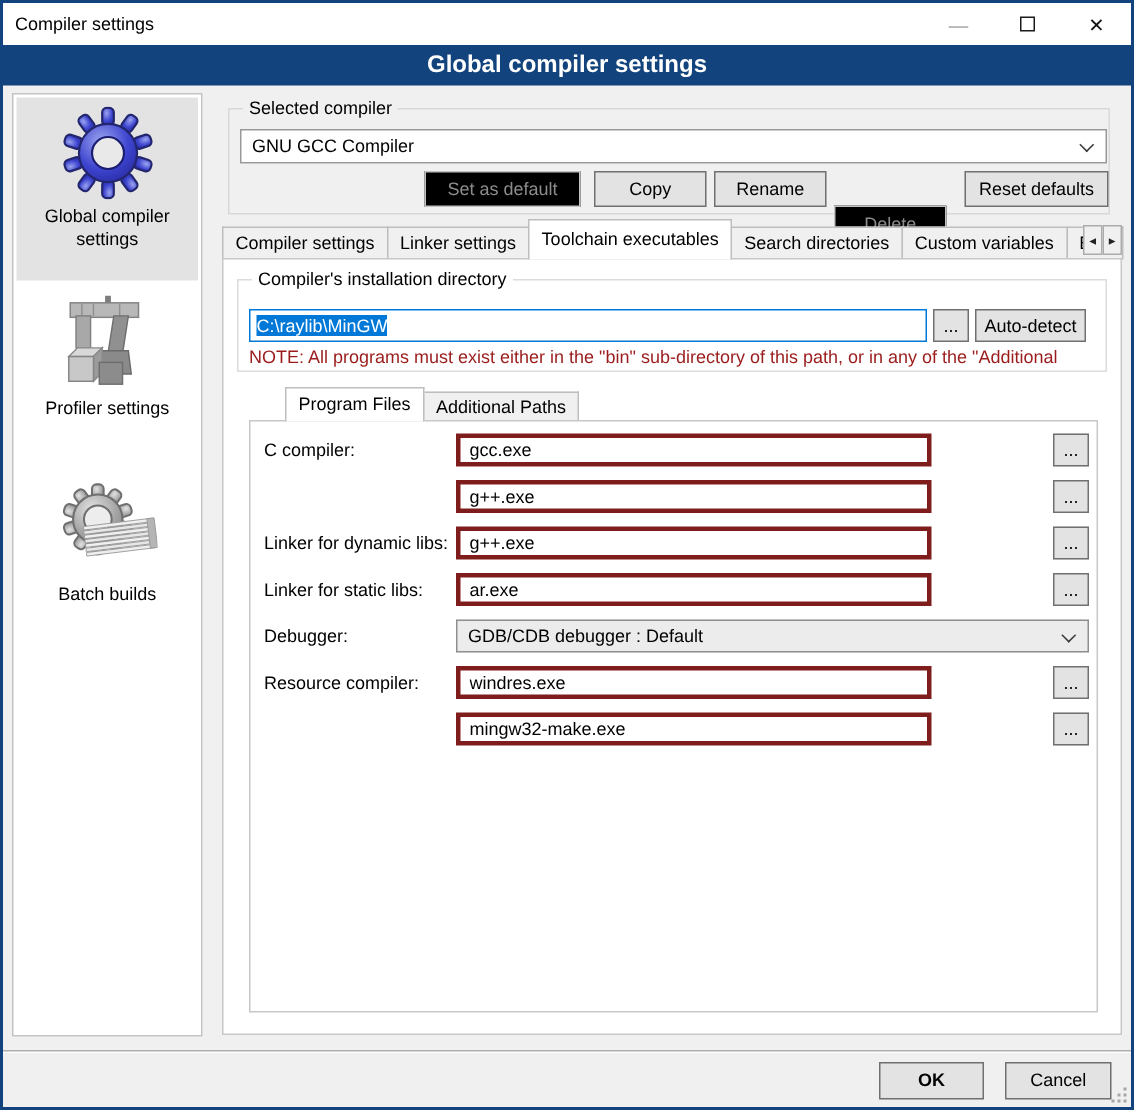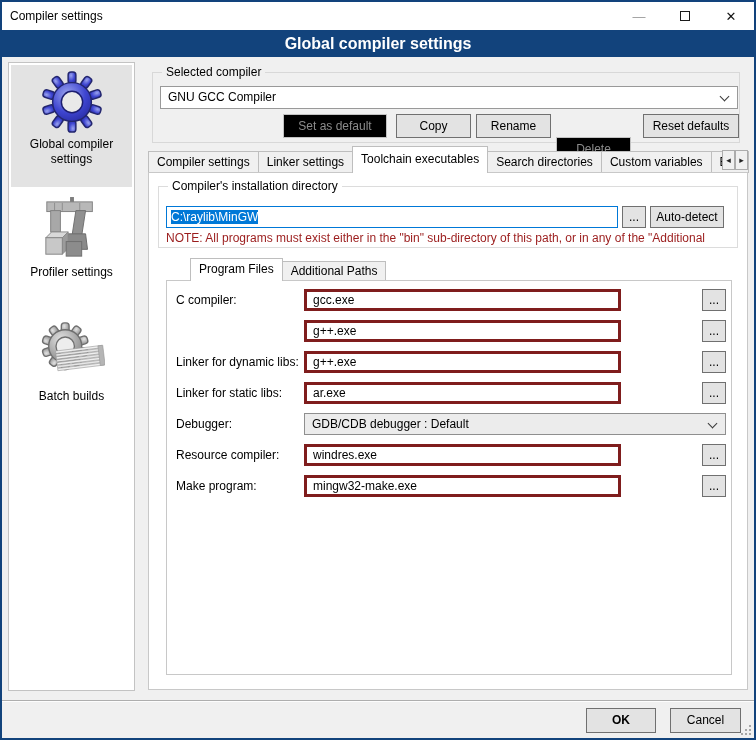--- a/index.html
+++ b/index.html
@@ -246,21 +246,20 @@
   <span class="row-label" style="top:413px;">Debugger:</span>
   <div class="combo gray row-combo" style="position:absolute; top:413px;">
     <span class="val">GDB/CDB debugger : Default</span>
     <span class="chev"></span>
   </div>
 
   <span class="row-label" style="top:444px;">Resource compiler:</span>
   <input class="row-input" style="top: 444px;" value="windres.exe">
   <div class="btn btn-sm row-browse" style="top:444px;">...</div>
 
-  <span class="row-label" style="top:475px;">Make program:</span>
   <input class="row-input" style="top: 475px;" value="mingw32-make.exe">
   <div class="btn btn-sm row-browse" style="top:475px;">...</div>
 
   <div class="footer-divider"></div>
   <div class="btn" style="left:586px; top:708px; width:70px; height:25px; line-height:23px;font-weight:bold;">OK</div>
   <div class="btn" style="left:670px; top:708px; width:71px; height:25px; line-height:23px;">Cancel</div>
   <div class="grip">
       <span></span>
     </div>
 

